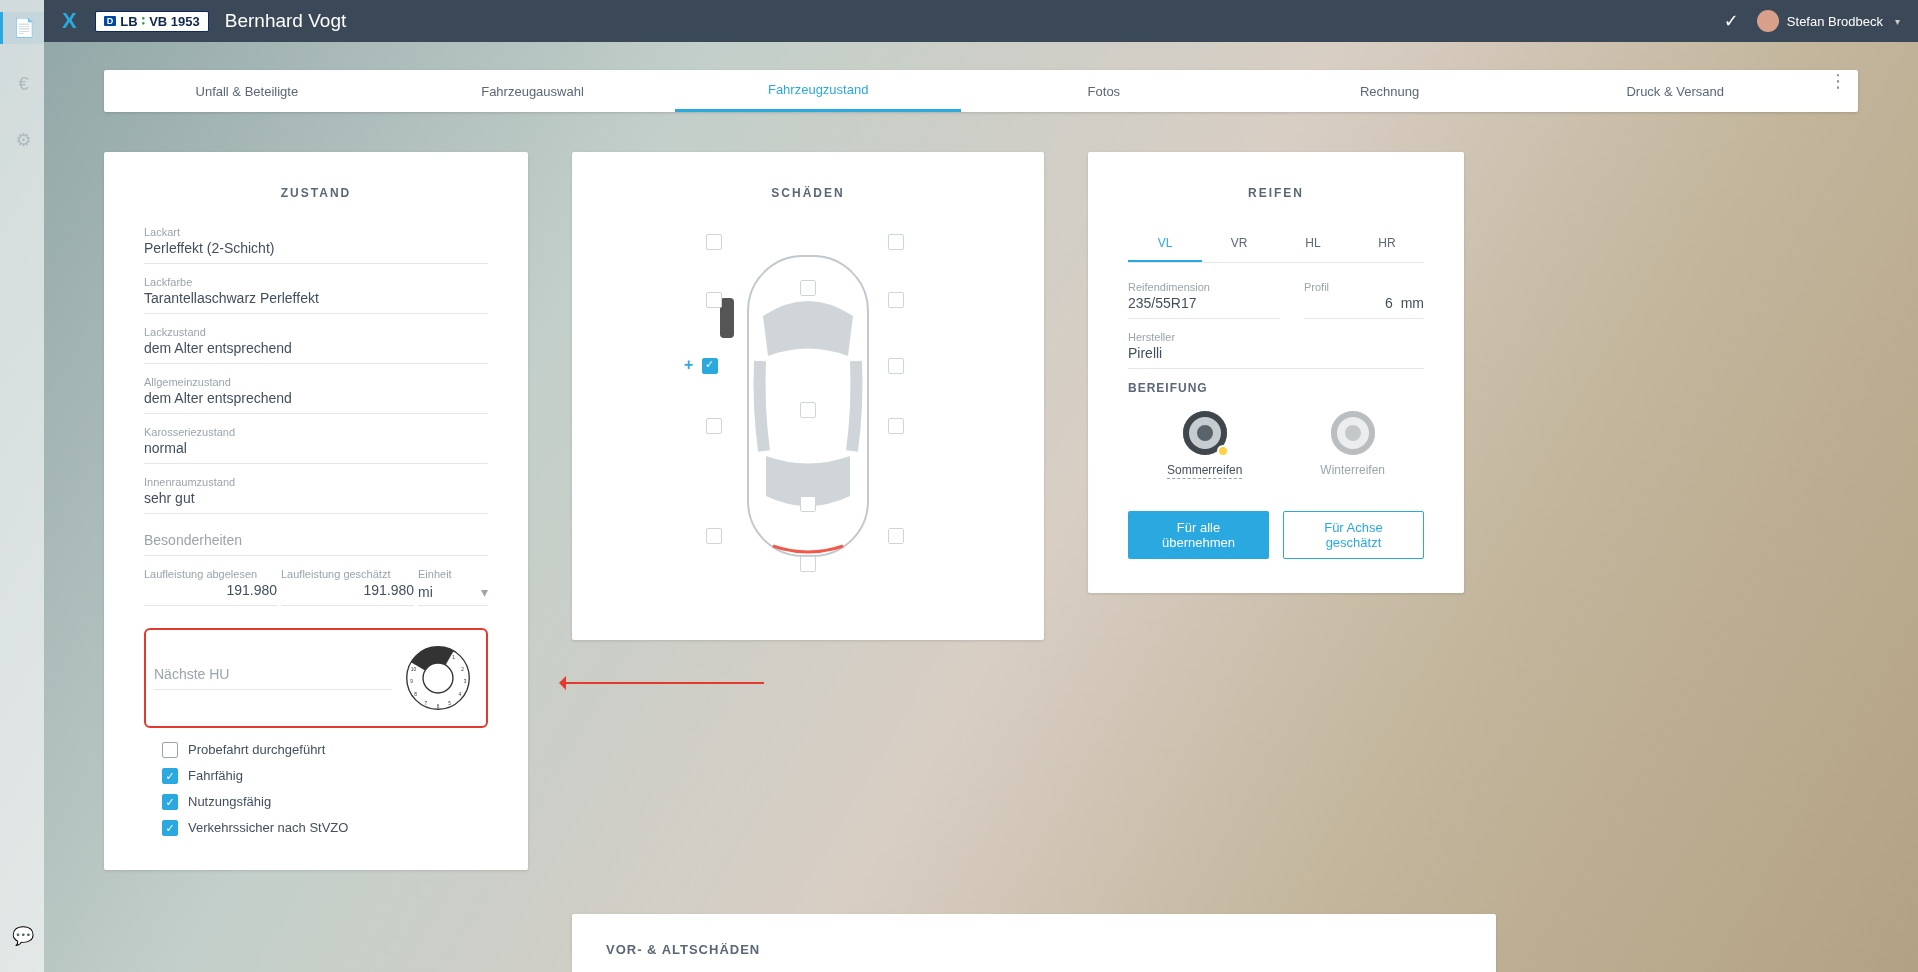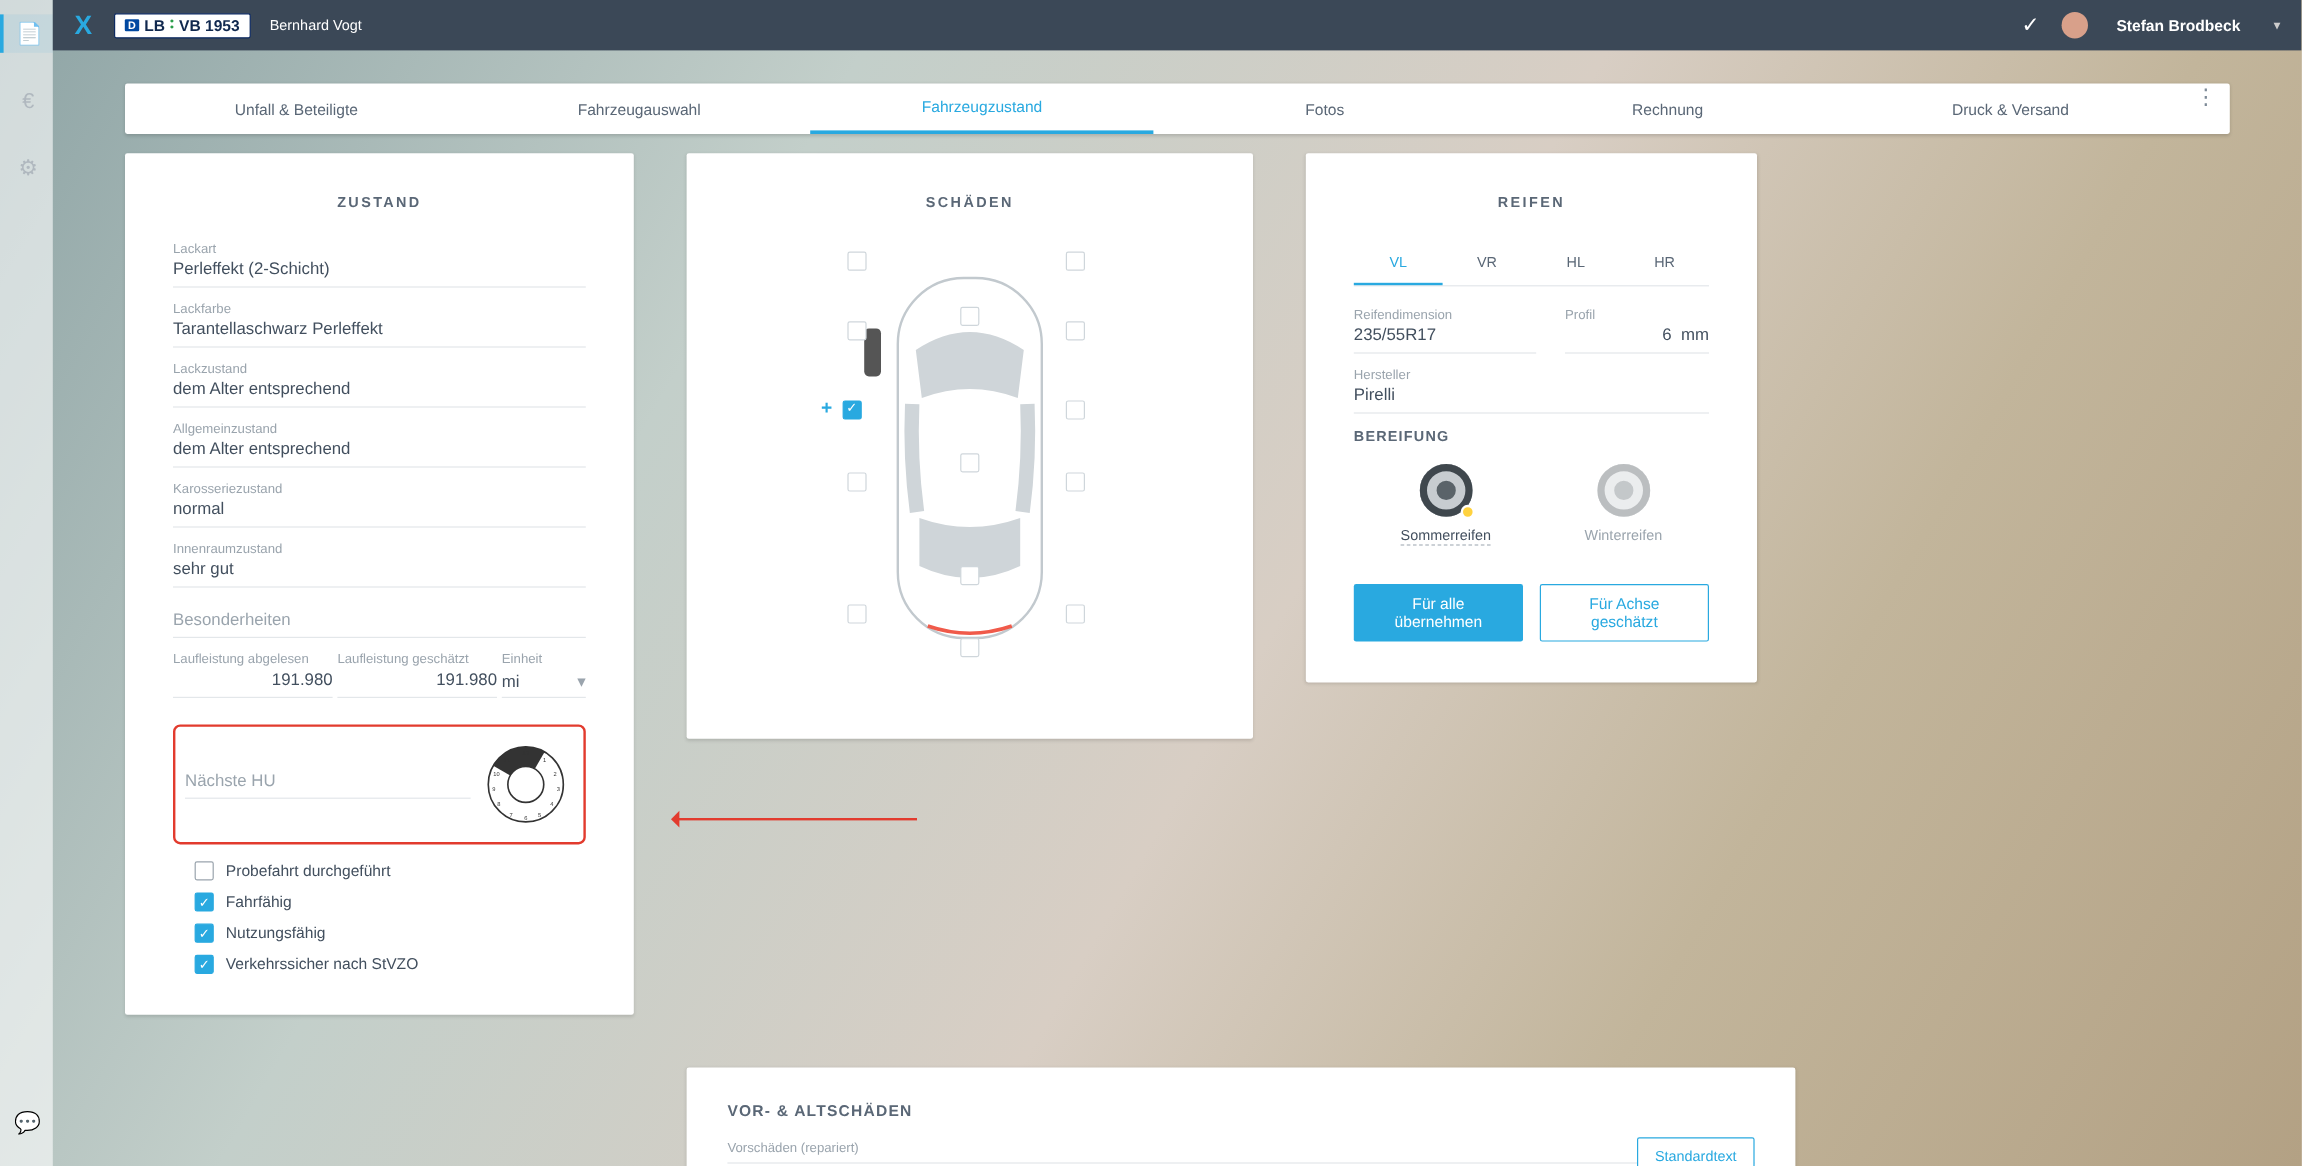--- a/index.html
+++ b/index.html
@@ -12,30 +12,30 @@
   .left-rail .rail-item.active { color: #29a9e0; border-left: 3px solid #29a9e0; background: rgba(41,169,224,0.08); width: 44px; padding-left: 3px; }
   .left-rail .rail-item.chat { margin-top: auto; margin-bottom: 20px; }
 
   
   .main-col { flex: 1; height: 100%; display: flex; flex-direction: column; }
 
   .topbar { height: 42px; background: #3b4857; display: flex; align-items: center; padding: 0 18px; color: #fff; }
   .topbar .logo { color: #29a9e0; font-size: 22px; margin-right: 18px; font-weight: 600; }
   .plate { background: #fff; color: #10284e; font-weight: 700; padding: 2px 8px; border-radius: 2px; font-size: 13px; display: inline-flex; align-items: center; gap: 4px; border: 1px solid #0d2a62; }
   .plate .blue { background: #0048a1; color: #fff; padding: 0 3px; border-radius: 1px; font-size: 9px; }
-  .topbar .case-name { margin-left: 16px; font-size: 12px; font-weight: 300; }
+  .topbar .case-name { margin-left: 16px; font-size: 19px; font-weight: 300; }
   .topbar .right { margin-left: auto; display: flex; align-items: center; gap: 18px; }
   .topbar .avatar { width: 22px; height: 22px; border-radius: 50%; background: #d8a08a; display: inline-block; }
-  .topbar .user { display: flex; align-items: center; gap: 24px; font-size: 13px; font-weight: bold; }
+  .topbar .user { display: flex; align-items: center; gap: 8px; font-size: 13px; }
 
   .scroll-area { flex: 1; overflow-y: auto; padding: 28px 60px 40px 60px; position: relative; }
   .scroll-area::-webkit-scrollbar { width: 14px; }
   .scroll-area::-webkit-scrollbar-thumb { background: #aeb6bd; border-radius: 7px; border: 3px solid rgba(0,0,0,0); background-clip: padding-box; }
 
-  .tabs { background: #fff; display: flex; align-items: flex-start; height: 42px; border-radius: 2px; box-shadow: 0 1px 3px rgba(0,0,0,0.15); margin-bottom: 16px; }
+  .tabs { background: #fff; display: flex; align-items: flex-start; height: 42px; border-radius: 2px; box-shadow: 0 1px 3px rgba(0,0,0,0.15); margin-bottom: 40px; }
   .tabs .tab { flex: 1; text-align: center; color: #5a6776; font-size: 13px; height: 100%; display: flex; align-items:center; justify-content:center; cursor: pointer; }
   .tabs .tab.active { color: #29a9e0; border-bottom: 3px solid #29a9e0; }
   .tabs .more { width: 40px; color: #7d8a97; font-size: 18px; cursor: pointer; display:flex;align-items:center;justify-content:center; }
 
   .grid { display: flex; gap: 44px; align-items: flex-start; }
   .card { background: #fff; border-radius: 2px; box-shadow: 0 1px 3px rgba(0,0,0,0.12); padding: 34px 40px 34px 40px; }
   .card h2 { text-align: center; font-size: 12px; letter-spacing: 2px; font-weight: 600; color: #5a6776; margin-bottom: 26px; }
 
   .card-zustand { width: 424px; }
   .card-schaeden { width: 472px; min-height: 480px; }

